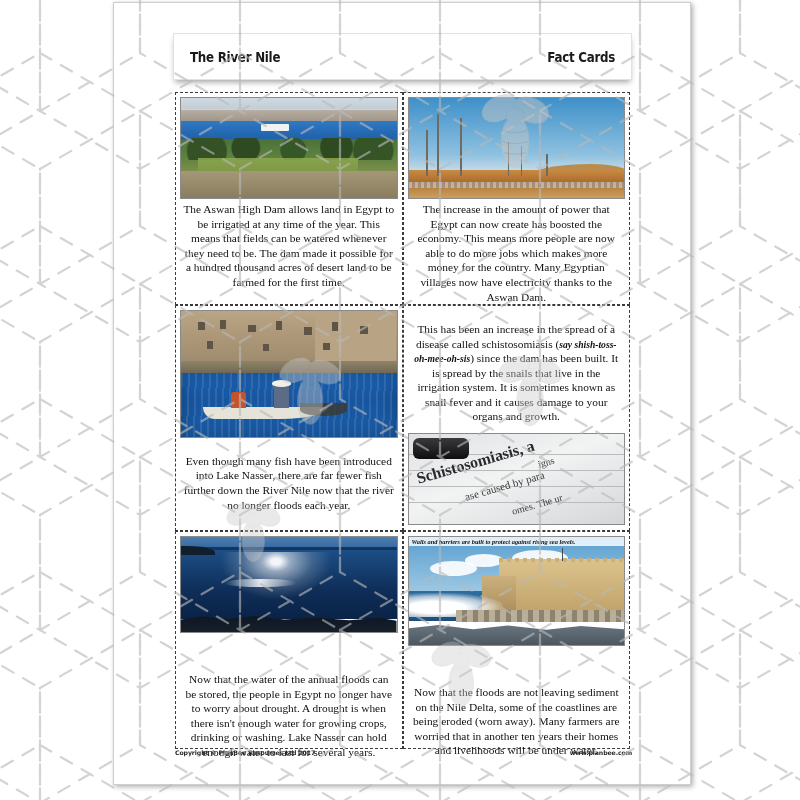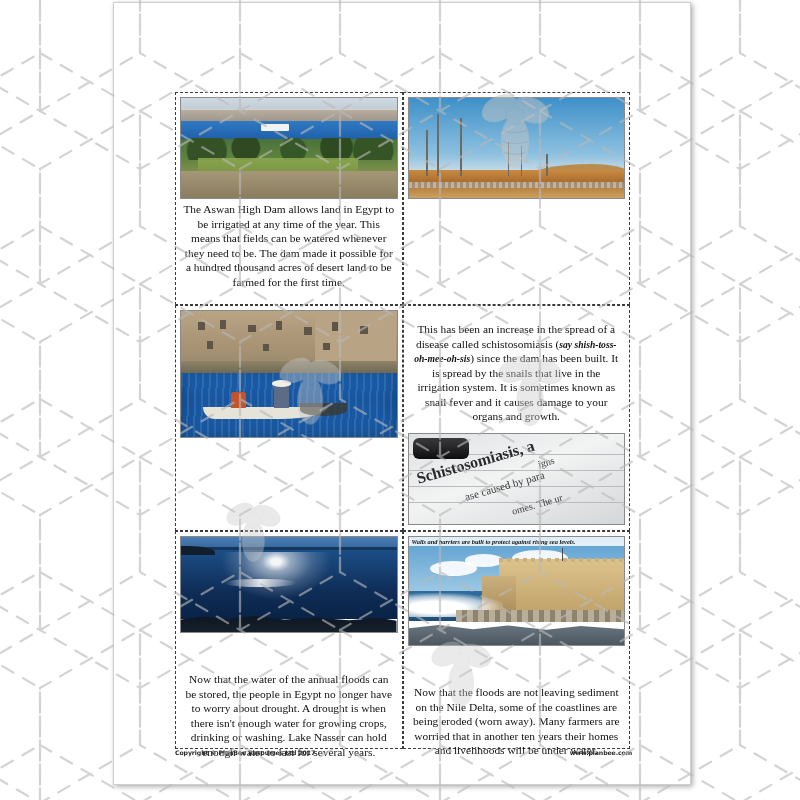--- a/index.html
+++ b/index.html
@@ -279,20 +279,24 @@
     z-index: 4;
   }
 </style>
 </head>
 <body>
 
 <div id="stage">
 
   <div class="page">
 
+    <div class="headerbox">
+      <div class="hdr-text">The River Nile</div>
+      <div class="hdr-text right">Fact Cards</div>
+    </div>
 
     <div class="grid">
 
       <div class="row">
 
         <div class="card h-short">
           <div class="cardimg" style="height:102px">
             <div class="art">
               <div class="nile-sky"></div>
                 <div class="nile-town"></div>
@@ -315,20 +319,21 @@
               <div class="pyl-sand"></div>
               <div class="pyl-tower" style="left:13%;width:2px;height:62%"></div>
               <div class="pyl-tower" style="left:24%;width:2px;height:58%"></div>
               <div class="pyl-tower" style="left:8%;width:2px;height:46%"></div>
               <div class="pyl-tower" style="left:46%;width:1.5px;height:34%"></div>
               <div class="pyl-tower" style="left:52%;width:1.5px;height:30%"></div>
               <div class="pyl-tower" style="left:64%;width:1.2px;height:22%"></div>
               <div class="pyl-band"></div>
             </div>
           </div>
+          <div class="cardtext">The increase in the amount of power that Egypt can now create has boosted the economy. This means more people are now able to do more jobs which makes more money for the country. Many Egyptian villages now have electricity thanks to the Aswan Dam.</div>
         </div>
       </div>
 
       <div class="row">
 
         <div class="card h-mid">
           <div class="cardimg" style="height:128px">
             <div class="art">
               <div class="fish-bldg"></div>
               <div class="fish-wall2"></div>
@@ -345,20 +350,21 @@
               <div class="fish-bank"></div>
               <div class="fish-water"></div>
               <div class="fish-ripple"></div>
               <div class="fish-boat"></div>
               <div class="fish-man1"></div>
               <div class="fish-man2"></div>
               <div class="fish-hat"></div>
               <div class="fish-net"></div>
             </div>
           </div>
+          <div class="cardtext mid">Even though many fish have been introduced into Lake Nasser, there are far fewer fish further down the River Nile now that the river no longer floods each year.</div>
         </div>
 
         <div class="card h-mid">
           <div class="cardtext mid">
             <span>
               <span>This has been an increase in the spread of a disease called schistosomiasis (</span><span class="say">say shish-toss-oh-mee-oh-sis</span><span>) since the dam has been built. It is spread by the snails that live in the irrigation system. It is sometimes known as snail fever and it causes damage to your organs and growth.</span>
             </span>
           </div>
           <div class="cardimg" style="height:92px">
             <div class="art">

